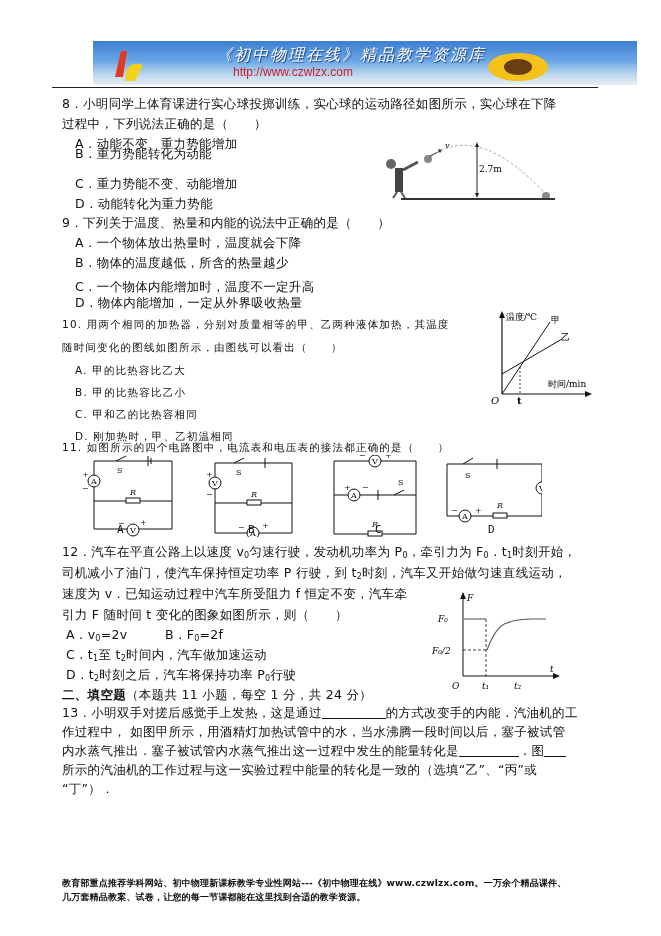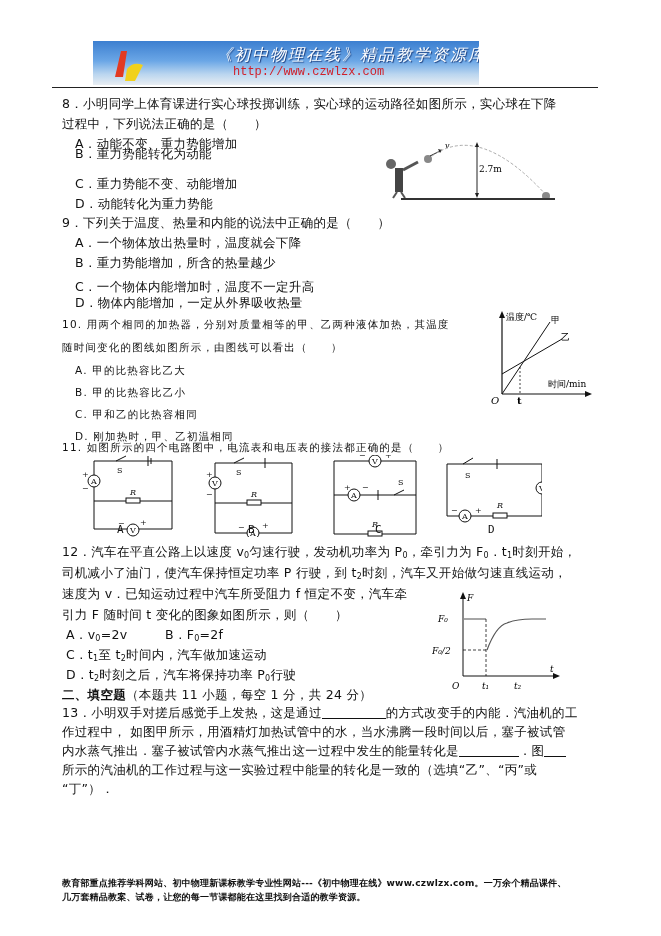--- a/index.html
+++ b/index.html
@@ -1,26 +1,26 @@
 <!DOCTYPE html>
 <html><head>
 <meta charset="utf-8">
 <style>
   html, body { margin: 0; padding: 0; background: #ffffff; }
   body { width: 661px; height: 936px; position: relative; overflow: hidden;
          font-family: "DejaVu Sans", sans-serif; color: #111; }
   .abs { position: absolute; }
   .line { position: absolute; font-size: 12.5px; line-height: 19px; white-space: nowrap; letter-spacing: 0.3px; }
   .small { font-size: 10.5px; letter-spacing: 1.2px; }
-  .banner { left: 93px; top: 41px; width: 386px; height: 44px;
+  .banner { left: 93px; top: 41px; width: 544px; height: 44px;
     background: linear-gradient(180deg, #3c7fd0 0%, #6aa6e6 45%, #b9d5ef 75%, #e9eef3 100%);
     overflow: hidden; }
   .banner-title { left: 123px; top: 4px; font-size: 16px; color: #ffffff; font-style: italic; letter-spacing: 2px;
     text-shadow: 1px 1px 1px #1b3c7a; white-space: nowrap; font-family: "DejaVu Serif", serif; }
-  .banner-url { left: 140px; top: 24px; font-size: 12px; color: #d0202a; font-family: Liberation Mono, monospace; white-space: nowrap; }
+  .banner-url { left: 140px; top: 24px; font-size: 12px; color: #d0202a; font-family: Liberation Sans, sans-serif; white-space: nowrap; }
   .rule { left: 52px; top: 87px; width: 546px; height: 0; border-top: 1.5px solid #222; }
   sub { font-size: 8px; vertical-align: -2px; }
   .blank { display: inline-block; border-bottom: 1px solid #111; height: 13px; vertical-align: -2px; }
   .caption { position: absolute; font-size: 11px; font-family: "DejaVu Sans Mono", monospace; }
   svg text { font-family: "DejaVu Serif", serif; }
   .footer { font-size: 9px; letter-spacing: 0.2px; color: #111; font-weight: bold; margin-top: 12px; }
 </style>
 </head>
 <body>
 
@@ -63,21 +63,21 @@
   <circle cx="161" cy="68" r="4" fill="#888"></circle>
   <line x1="92" y1="16" x2="92" y2="68" stroke="#222" stroke-width="1"></line>
   <polygon points="92,14 90,19 94,19" fill="#222"></polygon>
   <polygon points="92,70 90,65 94,65" fill="#222"></polygon>
   <text x="94" y="44" font-size="9">2.7m</text>
   <line x1="16" y1="71" x2="170" y2="71" stroke="#333" stroke-width="2"></line>
 </svg>
 
 <div class="line" style="left:62px;top:213px">9．下列关于温度、热量和内能的说法中正确的是（　　）</div>
 <div class="line" style="left:75px;top:233px">A．一个物体放出热量时，温度就会下降</div>
-<div class="line" style="left:75px;top:253px">B．重力势能增加，所含的热量越少</div>
+<div class="line" style="left:75px;top:253px">B．物体的温度越低，所含的热量越少</div>
 <div class="line" style="left:75px;top:277px">C．一个物体内能增加时，温度不一定升高</div>
 <div class="line" style="left:75px;top:293px">D．物体内能增加，一定从外界吸收热量</div>
 
 <div class="line small" style="left:62px;top:315px">10. 用两个相同的加热器，分别对质量相等的甲、乙两种液体加热，其温度</div>
 <div class="line small" style="left:62px;top:338px">随时间变化的图线如图所示，由图线可以看出（　　）</div>
 <div class="line small" style="left:75px;top:361px">A. 甲的比热容比乙大</div>
 <div class="line small" style="left:75px;top:383px">B. 甲的比热容比乙小</div>
 <div class="line small" style="left:75px;top:405px">C. 甲和乙的比热容相同</div>
 <div class="line small" style="left:75px;top:427px">D. 刚加热时，甲、乙初温相同</div>
 

